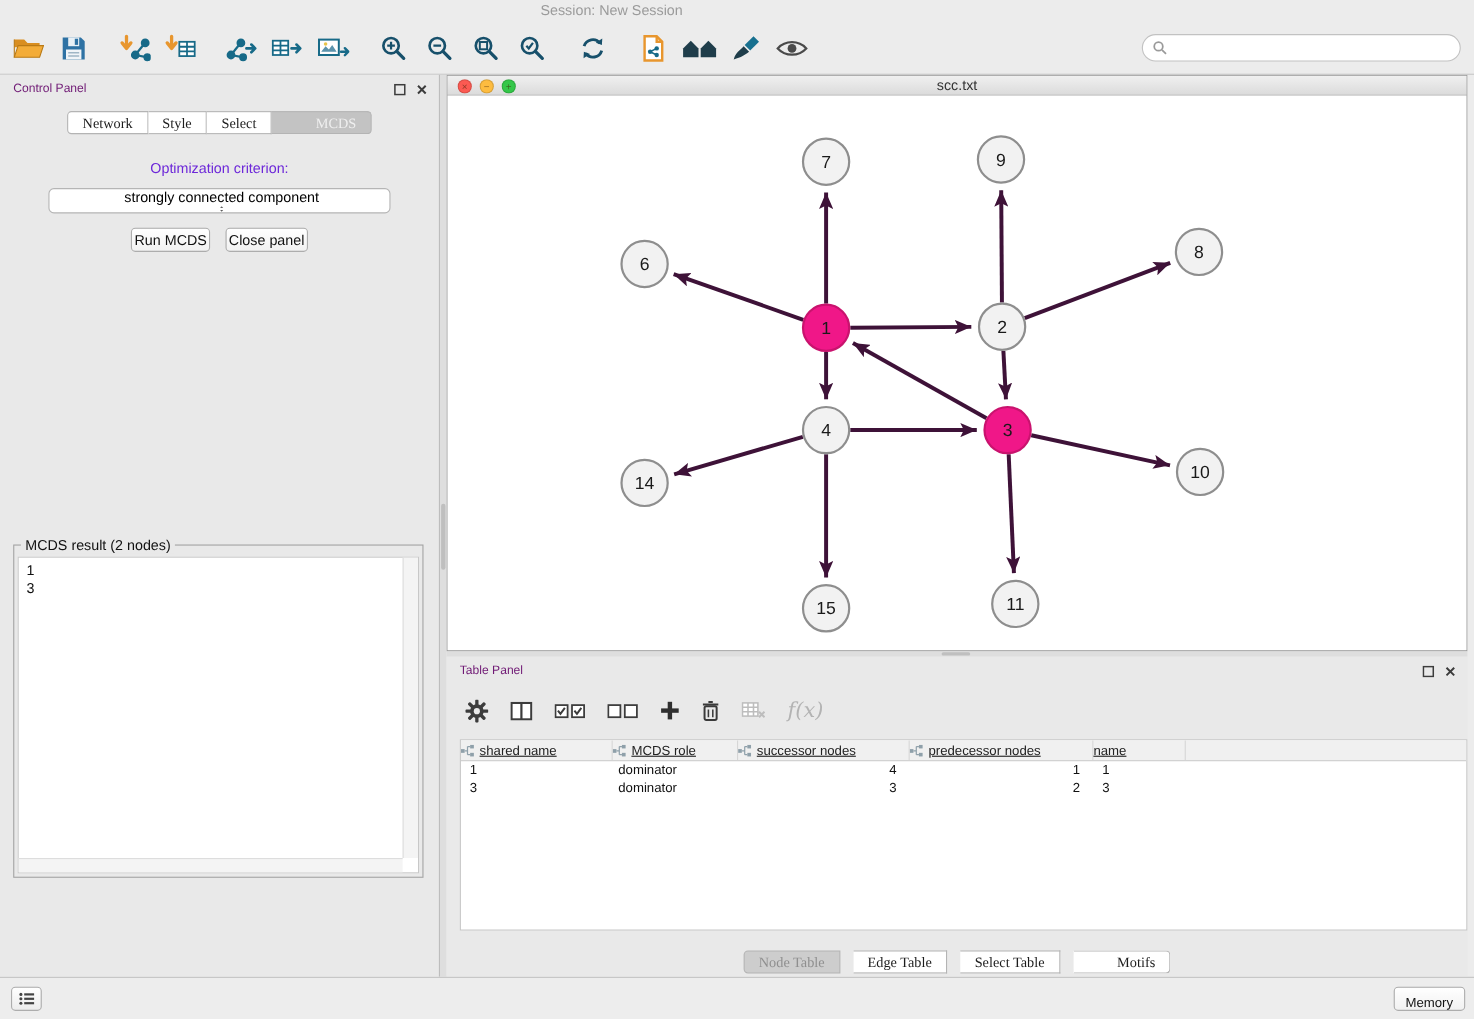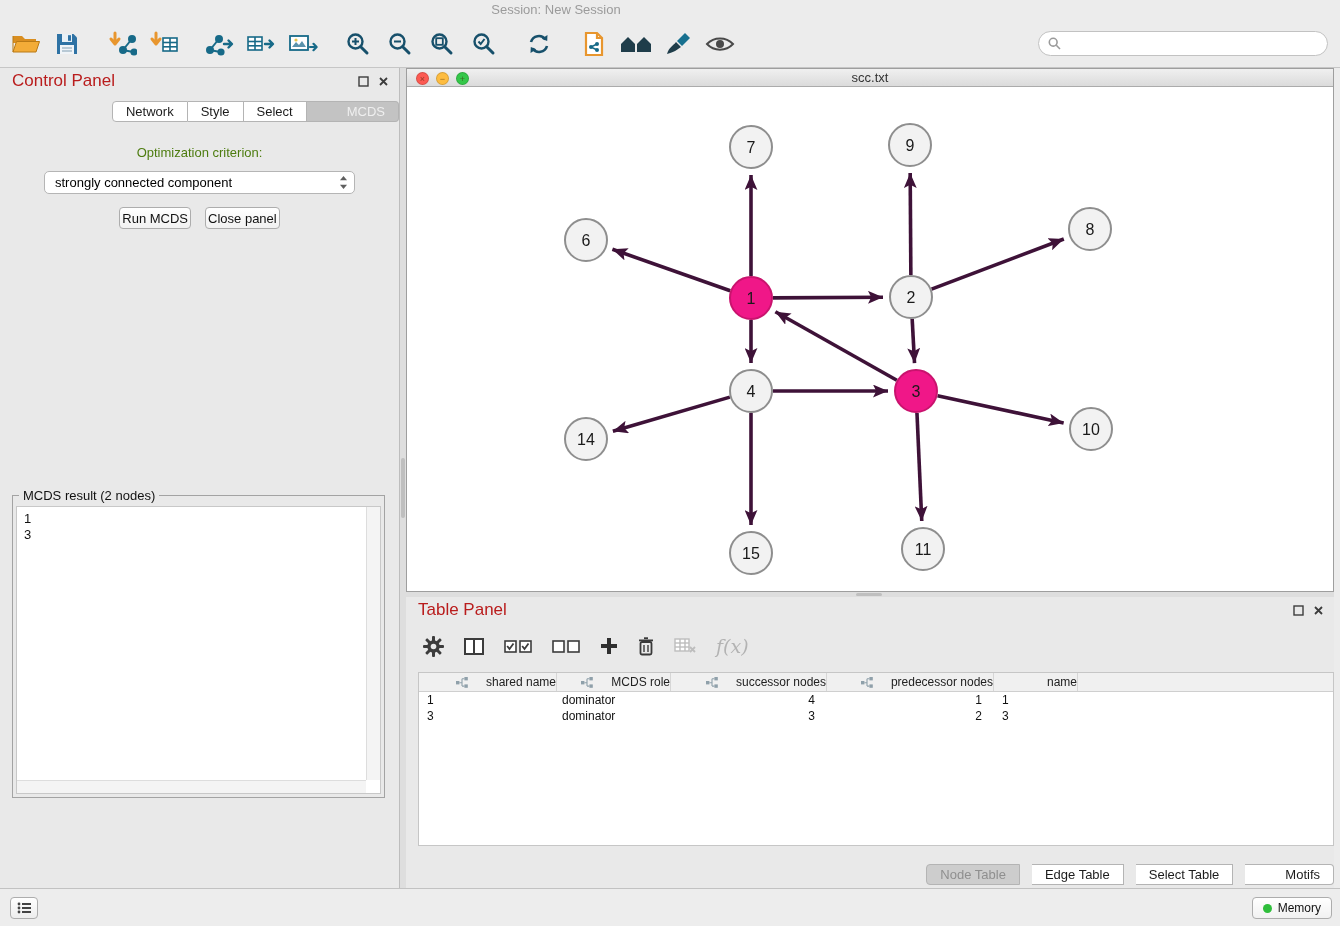--- a/index.html
+++ b/index.html
@@ -16,38 +16,38 @@
   .tb { width: 42px; height: 38px; background: transparent; border: none; display: flex;
         align-items: center; justify-content: center; cursor: default; }
   .tb-gap { width: 13px; height: 1px; }
   .search-wrap { position: absolute; right: 12px; top: 11px; width: 290px; height: 25px; background: #FFF;
                  border: 1px solid #C2C2C2; border-radius: 13px; display: flex; align-items: center; padding-left: 9px; }
   .search-input { border: none; outline: none; flex: 1; font-size: 13px; background: transparent; height: 20px; padding-left: 5px; }
 
   
   .control-panel { position: absolute; left: 0; top: 68px; width: 400px; height: 820px;
                    background: #E9E9E9; border-right: 1px solid #BDBDBD; }
-  .panel-header { height: 26px; line-height: 26px; padding-left: 12px; font-size: 17px; color: #b91c1c; position: relative; }
+  .panel-header { height: 26px; line-height: 26px; padding-left: 12px; font-size: 11px; color: #701a75; position: relative; }
   .ph-btn { position: absolute; top: 7px; width: 13px; height: 13px; background: transparent; border: none;
             display: flex; align-items: center; justify-content: center; }
   .ph-float { right: 29px; }
   .ph-close { right: 9px; }
 
-  .segmented { display: flex; justify-content: flex-end; }
+  .segmented { display: flex; justify-content: center; font-family: Liberation Serif, serif; }
   .seg { background: #FFFFFF; border: 1px solid #B4B4B4; border-left: none; padding: 0 13px; font-size: 13px;
          height: 21px; line-height: 19px; color: #1C1C1C; cursor: default; }
   .seg:first-child { border-left: 1px solid #B4B4B4; border-radius: 4px 0 0 4px; }
   .seg:last-child { border-radius: 0 4px 4px 0; padding-left: 40px; }
   .seg.active-dim { background: #C3C3C3; color: #EFEFEF; }
   .seg.active-gray { background: #CDCDCD; color: #8F8F8F; }
 
   .cp-tabs { margin-top: 7px; }
-  .cp-opt-label { margin-top: 23px; text-align: center; font-size: 13px; color: #4d7c0f; }
+  .cp-opt-label { margin-top: 23px; text-align: center; font-size: 13px; color: #6d28d9; }
   .cp-select { margin: 11px auto 0; width: 311px; height: 23px; background: #FFF; border: 1px solid #B5B5B5;
-               border-radius: 5px; display: flex; align-items: center; padding: 0 6px 0 10px; font-size: 13px; }
+               border-radius: 5px; display: flex; align-items: center; padding: 0 6px 0 10px; font-size: 13px; flex-direction: column; }
   .cp-select .val { flex: 1; }
   .cp-buttons { margin-top: 13px; display: flex; justify-content: center; gap: 14px; }
   .mac-btn { background: linear-gradient(#FFFFFF, #F1F1F1); border: 1px solid #ADADAD; border-radius: 4px;
              font-size: 13px; height: 22px; padding: 0 2px; color: #111; font-family: "Liberation Sans", sans-serif; }
 
   .cp-group { position: absolute; left: 12px; width: 373px; top: 427px; height: 303px;
               border: 1px solid #A3A3A3; background: #E9E9E9; }
   .cp-legend { position: absolute; top: -8px; left: 6px; background: #E9E9E9; padding: 0 4px; font-size: 13px; color: #111; }
   .cp-list { position: absolute; left: 3px; top: 10px; right: 3px; bottom: 3px; background: #FFF; border: 1px solid #C8C8C8; }
   .cp-lines { padding: 4px 7px; font-size: 13px; line-height: 16px; color: #111; }
@@ -74,38 +74,38 @@
   .net-content { position: absolute; top: 18px; left: 0; right: 0; bottom: 0; background: #FFF; }
 
   
   .table-panel { position: absolute; left: 406px; top: 597px; width: 928px; height: 291px; background: #E9E9E9; }
   .tp-toolbar { height: 46px; display: flex; align-items: center; padding-left: 17px; gap: 20px; }
   .tp-tool { background: transparent; border: none; display: flex; align-items: center; justify-content: center; height: 30px; }
   .fx-label { font-family: "DejaVu Serif", serif; font-style: italic; font-size: 19px; color: #B3B3B3; }
 
   .tp-table { position: absolute; left: 12px; right: 0; top: 75px; bottom: 42px; background: #FFF; border: 1px solid #C6C6C6; overflow: hidden; }
   .tp-head { display: flex; height: 19px; background: #F0F0F0; border-bottom: 1px solid #CFCFCF; font-size: 12px; color: #222; }
-  .th { display: flex; align-items: center; justify-content: flex-end; gap: 18px; border-right: 1px solid #D6D6D6; flex: none; }
+  .th { display: flex; align-items: center; justify-content: flex-start; gap: 5px; border-right: 1px solid #D6D6D6; flex: none; text-decoration: underline; }
   .tp-row { display: flex; height: 16px; font-size: 12px; color: #111; align-items: center; }
   .cell { flex: none; white-space: nowrap; overflow: hidden; }
   .w0 { width: 138px; } .w1 { width: 114px; } .w2 { width: 156px; } .w3 { width: 167px; } .w4 { width: 84px; }
   .cell.l8 { padding-left: 8px; } .cell.l5 { padding-left: 5px; }
   .cell.r  { text-align: right; padding-right: 12px; }
   .th-fill { flex: 1; border-right: none; }
 
   .tp-tabs { position: absolute; bottom: 3px; left: 0; right: 0; gap: 12px; }
 
   
   .status-bar { position: absolute; left: 0; top: 888px; width: 1340px; height: 38px;
                 border-top: 1px solid #C2C2C2; background: #EDEDED; }
   .sb-left { position: absolute; left: 10px; top: 8px; width: 28px; height: 22px; background: linear-gradient(#FFF,#EDEDED);
              border: 1px solid #ADADAD; border-radius: 4px; display: flex; align-items: center; justify-content: center; }
   .sb-memory { position: absolute; right: 8px; top: 8px; height: 22px; background: linear-gradient(#FFF,#F1F1F1);
                border: 1px solid #ADADAD; border-radius: 4px; display: flex; align-items: center; gap: 6px;
-               padding: 0 10px; font-size: 12px; color: #111; }
+               padding: 0 10px; font-size: 12px; color: #111; flex-direction: column; }
   .mem-dot { width: 9px; height: 9px; border-radius: 50%; background: #2FBE3B; }
 
   svg text { font-family: "Liberation Sans", sans-serif; }
 </style>
 </head>
 <body>
 
 <div class="titlebar">
   <span>Session: New Session</span>
 </div>

